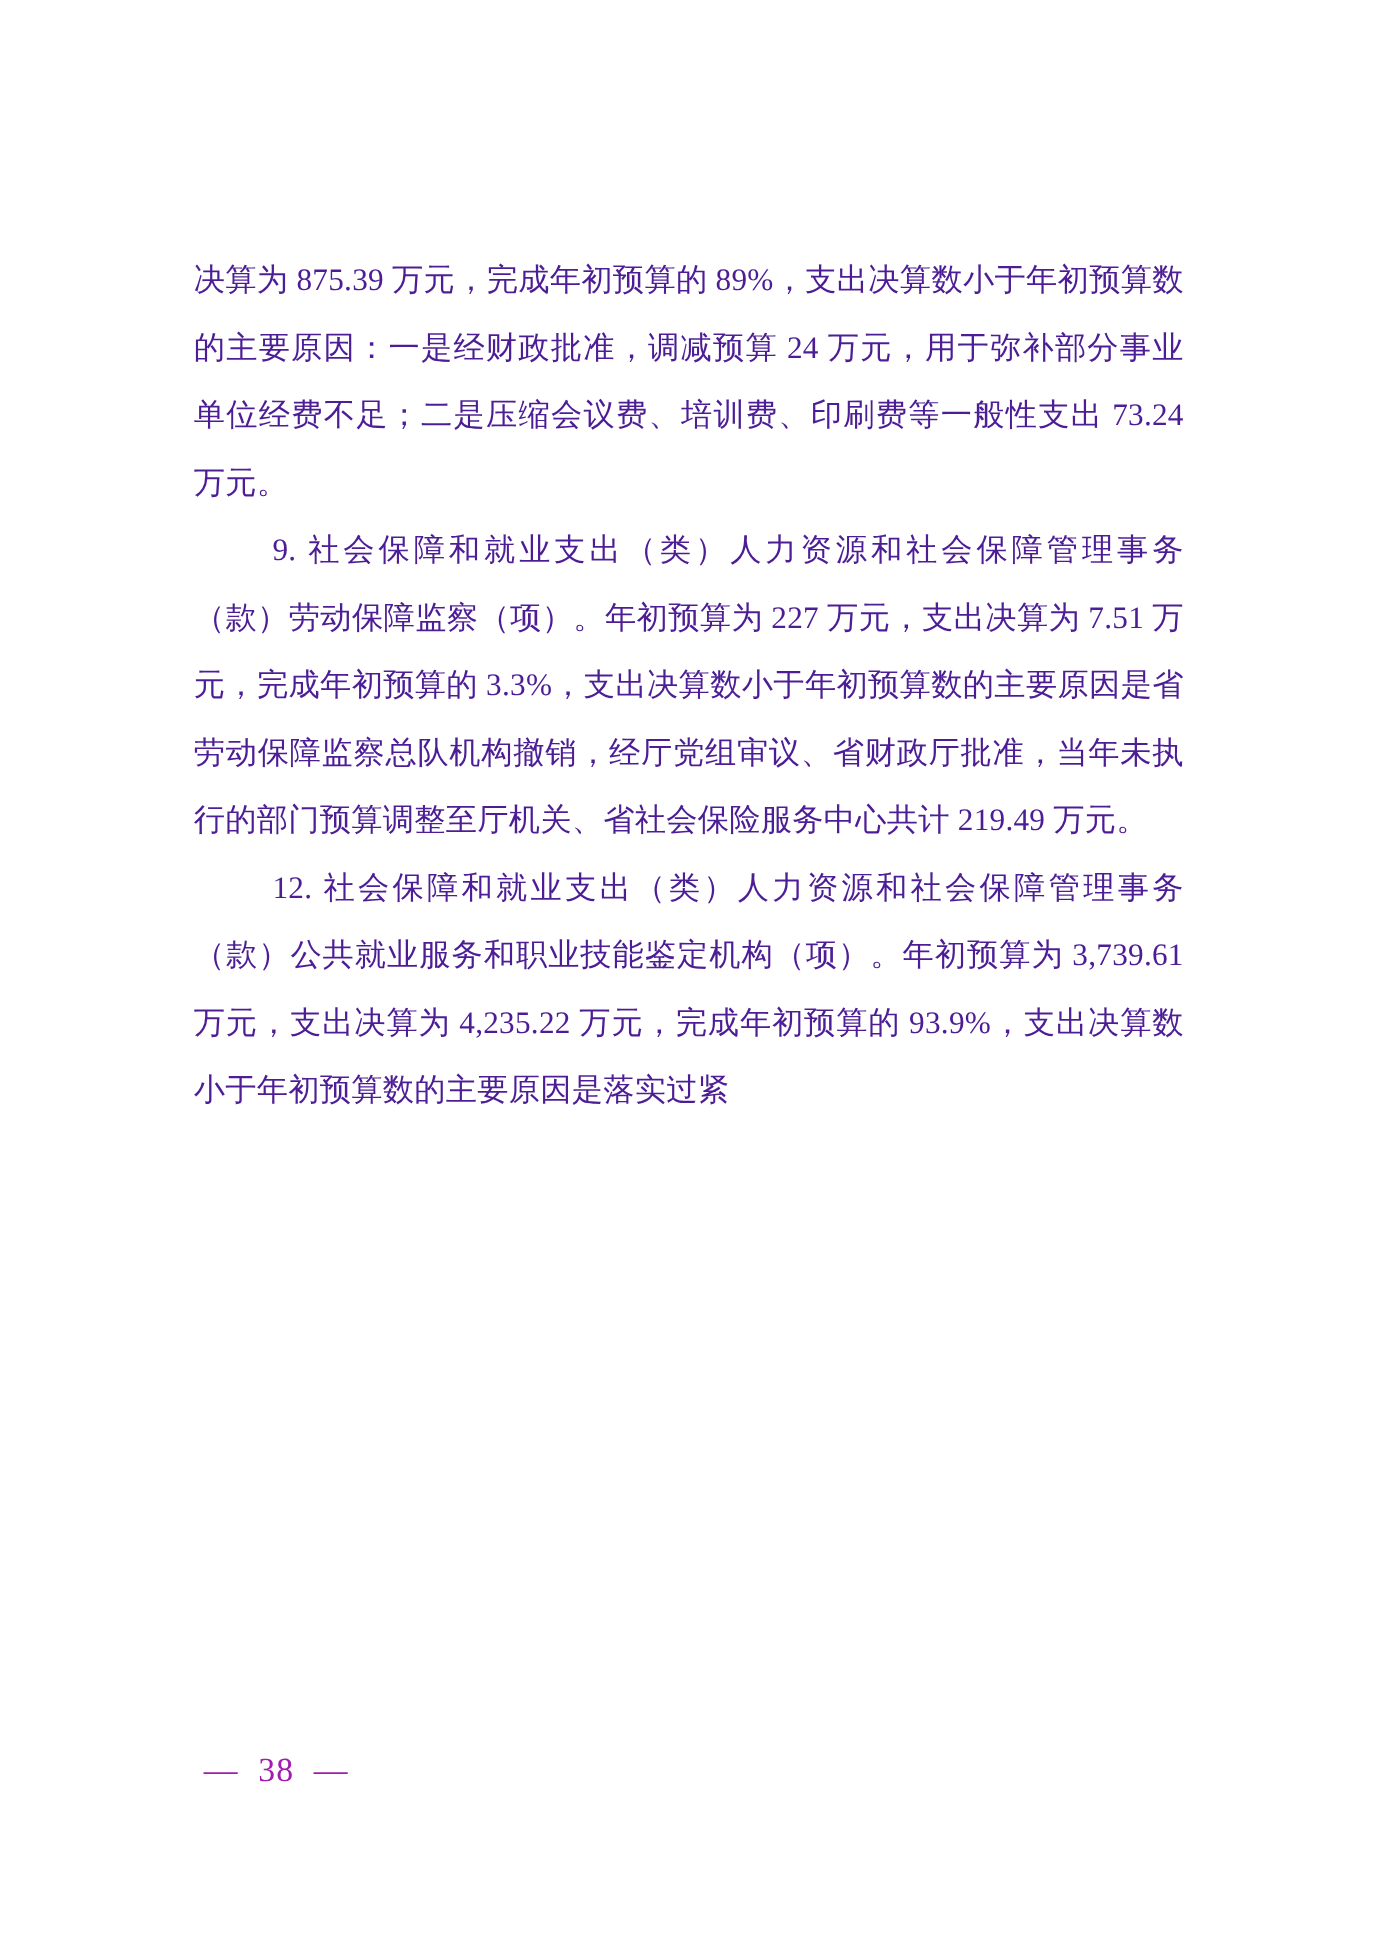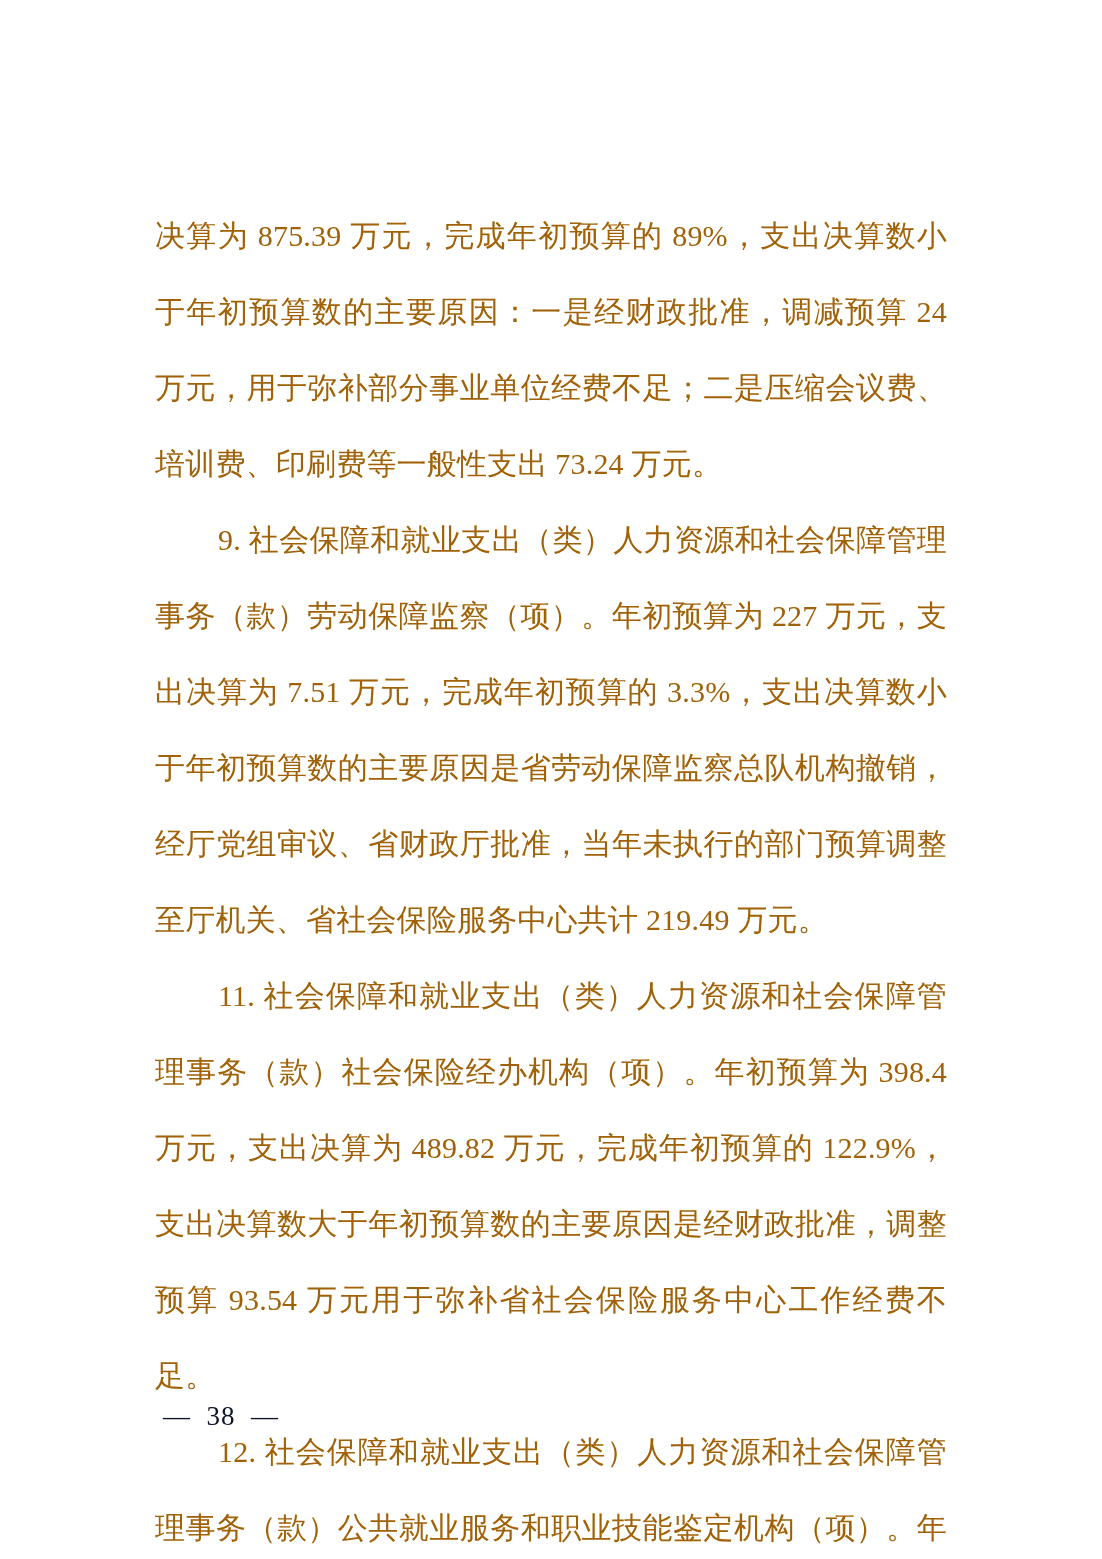--- a/index.html
+++ b/index.html
@@ -18,52 +18,51 @@
     color: #1a1a1a;
   }
   .content {
     position: absolute;
     left: 155px;
     top: 198px;
     width: 792px;
   }
   .para {
     margin: 0 0 0 0;
-    font-size: 30px;
-    line-height: 76px;
+    font-size: 25px;
+    line-height: 54px;
     text-align: justify;
     text-align-last: left;
     text-justify: inter-character;
     letter-spacing: 0.2px;
-    color: #a16207;
+    color: #4c1d95;
     word-break: break-all;
     white-space: normal;
   }
   .para.indent {
     text-indent: 63px;
   }
   .page-number {
     position: absolute;
     left: 163px;
     top: 1396px;
     font-size: 27px;
     line-height: 40px;
     letter-spacing: 1px;
-    color: #0f172a;
+    color: #a21caf;
     white-space: pre;
     font-family: "Liberation Serif", "DejaVu Serif", serif;
   }
 </style>
 </head>
 <body>
 
 <div class="page">
 
   <div class="content">
     <p class="para">决算为 875.39 万元，完成年初预算的 89%，支出决算数小于年初预算数的主要原因：一是经财政批准，调减预算 24 万元，用于弥补部分事业单位经费不足；二是压缩会议费、培训费、印刷费等一般性支出 73.24 万元。</p>
     <p class="para indent">9. 社会保障和就业支出（类）人力资源和社会保障管理事务（款）劳动保障监察（项）。年初预算为 227 万元，支出决算为 7.51 万元，完成年初预算的 3.3%，支出决算数小于年初预算数的主要原因是省劳动保障监察总队机构撤销，经厅党组审议、省财政厅批准，当年未执行的部门预算调整至厅机关、省社会保险服务中心共计 219.49 万元。</p>
-    <p class="para indent">11. 社会保障和就业支出（类）人力资源和社会保障管理事务（款）社会保险经办机构（项）。年初预算为 398.4 万元，支出决算为 489.82 万元，完成年初预算的 122.9%，支出决算数大于年初预算数的主要原因是经财政批准，调整预算 93.54 万元用于弥补省社会保险服务中心工作经费不足。</p>
     <p class="para indent">12. 社会保障和就业支出（类）人力资源和社会保障管理事务（款）公共就业服务和职业技能鉴定机构（项）。年初预算为 3,739.61 万元，支出决算为 4,235.22 万元，完成年初预算的 93.9%，支出决算数小于年初预算数的主要原因是落实过紧</p>
   </div>
 
   <div class="page-number">—  38  —</div>
 
 </div>
 
 </body></html>

